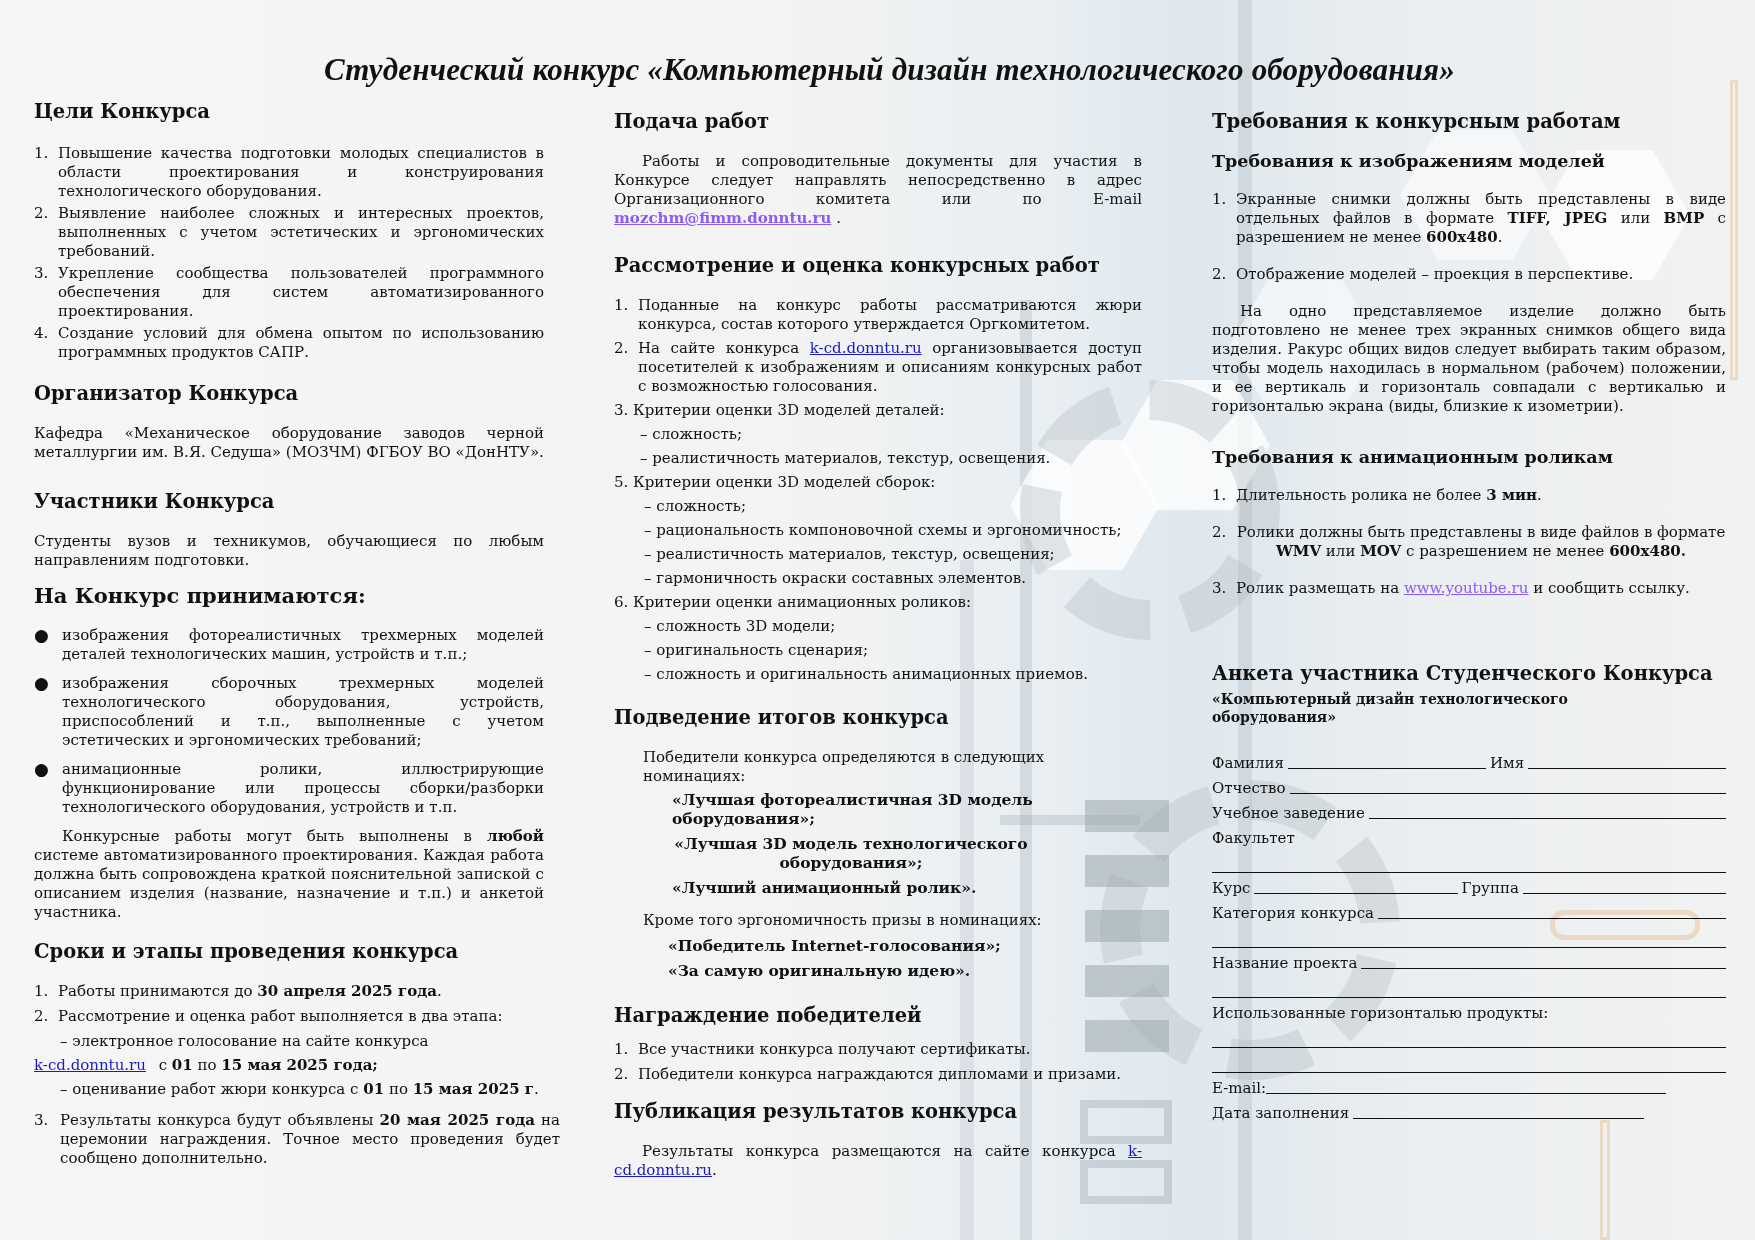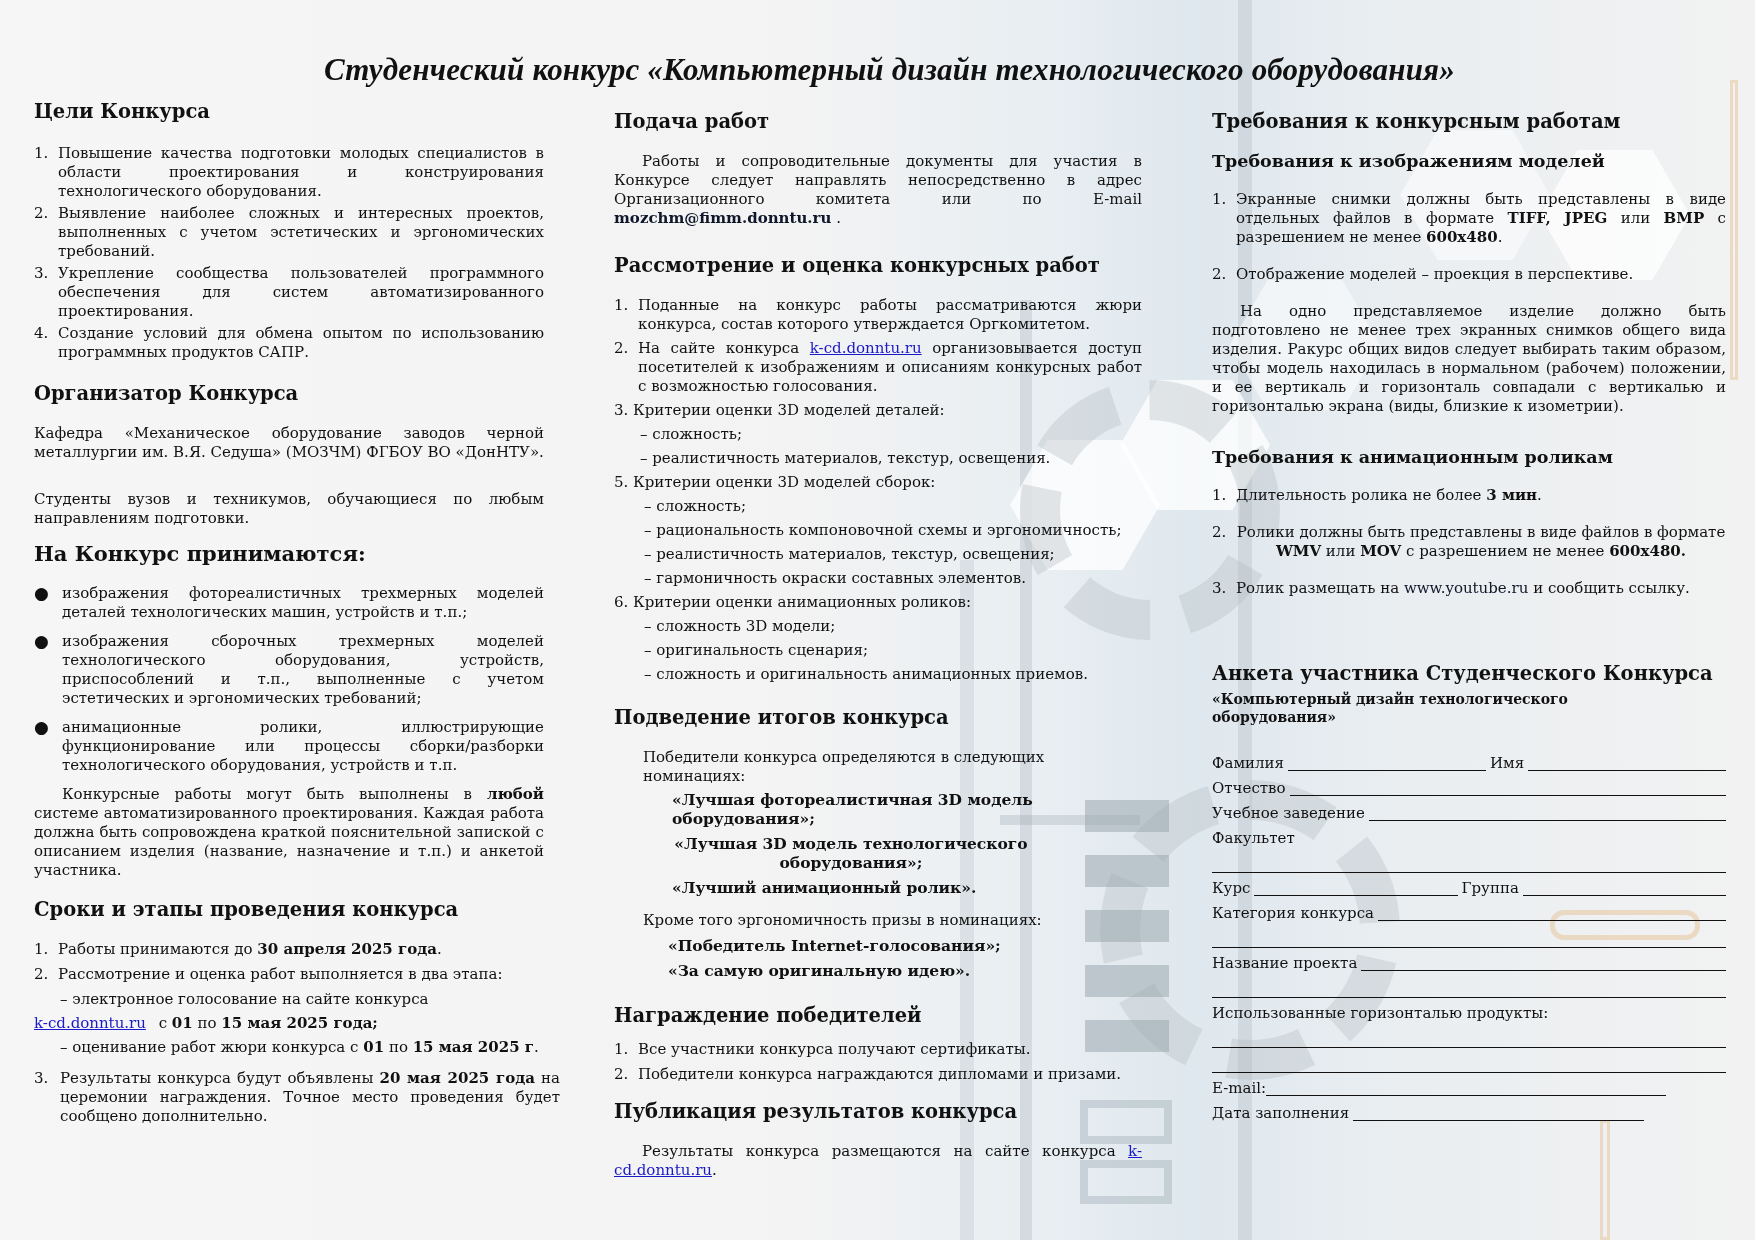--- a/index.html
+++ b/index.html
@@ -52,26 +52,26 @@
   p, li { text-align: justify; }
   ol, ul { list-style: none; }
   .num { position: relative; padding-left: 24px; margin-bottom: 3px; }
   .num .n { position: absolute; left: 0; top: 0; }
   .bul { position: relative; padding-left: 28px; margin-bottom: 10px; }
   .bul .dot { position: absolute; left: 0; top: 0; font-size: 17px; }
   .indent { text-indent: 28px; }
   .dash { padding-left: 26px; margin: 5px 0; text-align: left; }
   .dash2 { padding-left: 30px; margin: 5px 0; text-align: left; }
   .link { color: #1a1ac8; text-decoration: underline; }
-  .ulink { color: #0f172a; }
+  .ulink { color: #8b5cf6; text-decoration: underline; }
   .bold { font-weight: bold; }
   .nom { font-weight: bold; font-size: 15.5px; margin: 4px 0 6px 0; }
 
   
-  .form-row { display: flex; align-items: center; margin: 0 0 6px 0; height: 19px; }
+  .form-row { display: flex; align-items: flex-start; margin: 0 0 6px 0; height: 19px; }
   .form-row .lbl { white-space: nowrap; padding-right: 4px; }
   .form-row .line { flex: 1; border-bottom: 1.3px solid #111; height: 15px; }
   .form-full { border-bottom: 1.3px solid #111; height: 19px; margin-bottom: 6px; }
 </style>
 </head>
 <body>
 
 <div class="bg">
   <div class="grad"></div>
   <div class="vline" style="left:1238px;top:0;width:14px;height:1240px;"></div>
@@ -108,20 +108,21 @@
     <ol style="margin-bottom:20px;margin-top:20px">
       <li class="num"><span class="n">1.</span><span>Повышение качества подготовки молодых специалистов в области проектирования и конструирования технологического оборудования.</span></li>
       <li class="num"><span class="n">2.</span><span>Выявление наиболее сложных и интересных проектов, выполненных с учетом эстетических и эргономических требований.</span></li>
       <li class="num"><span class="n">3.</span><span>Укрепление сообщества пользователей программного обеспечения для систем автоматизированного проектирования.</span></li>
       <li class="num"><span class="n">4.</span><span>Создание условий для обмена опытом по использованию программных продуктов САПР.</span></li>
     </ol>
 
     <h2>Организатор Конкурса</h2>
     <p style="margin-bottom:28px">Кафедра «Механическое оборудование заводов черной металлургии им. В.Я. Седуша» (МОЗЧМ) ФГБОУ ВО «ДонНТУ».</p>
 
+    <h2>Участники Конкурса</h2>
     <p style="margin-bottom:14px">Студенты вузов и техникумов, обучающиеся по любым направлениям подготовки.</p>
 
     <h2 style="font-size:21px">На Конкурс принимаются:</h2>
     <ul>
       <li class="bul"><span class="dot">●</span><span>изображения фотореалистичных трехмерных моделей деталей технологических машин, устройств и т.п.;</span></li>
       <li class="bul"><span class="dot">●</span><span>изображения сборочных трехмерных моделей технологического оборудования, устройств, приспособлений и т.п., выполненные с учетом эстетических и эргономических требований;</span></li>
       <li class="bul"><span class="dot">●</span><span>анимационные ролики, иллюстрирующие функционирование или процессы сборки/разборки технологического оборудования, устройств и т.п.</span></li>
     </ul>
     <p class="indent" style="margin-bottom:18px">
       <span>Конкурсные работы могут быть выполнены в </span><b>любой</b><span> системе автоматизированного проектирования. Каждая работа должна быть сопровождена краткой пояснительной запиской с описанием изделия (название, назначение и т.п.) и анкетой участника.</span>

